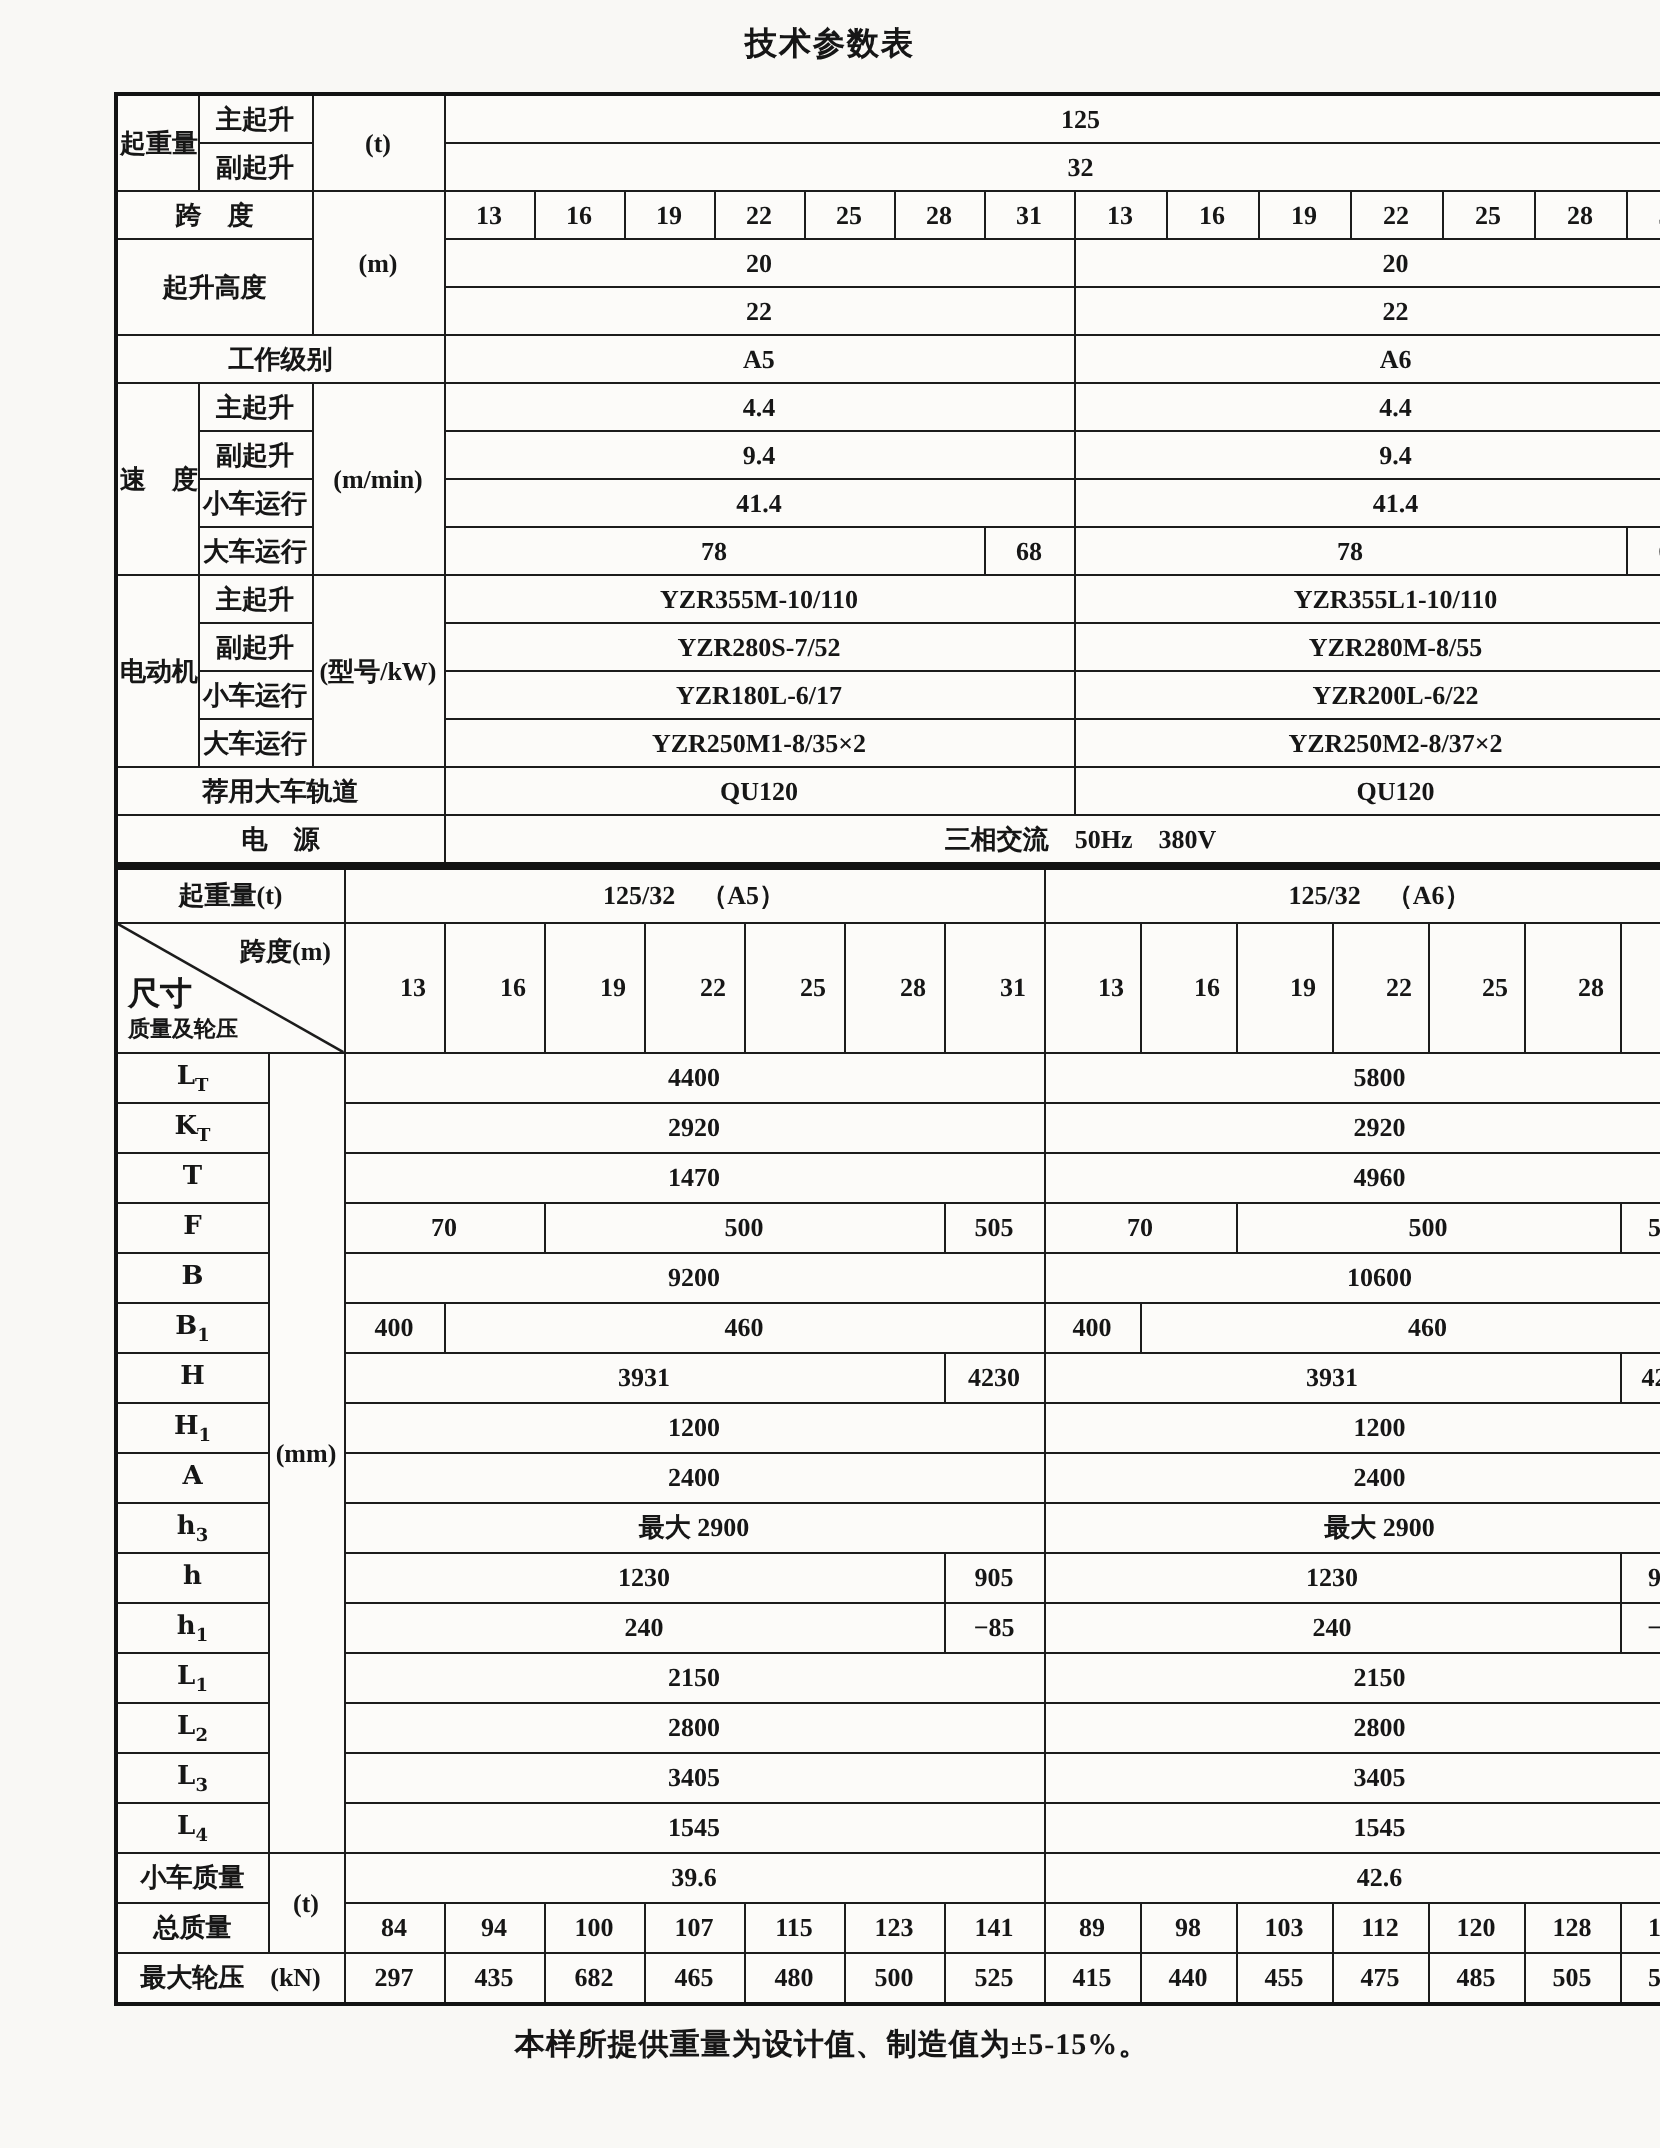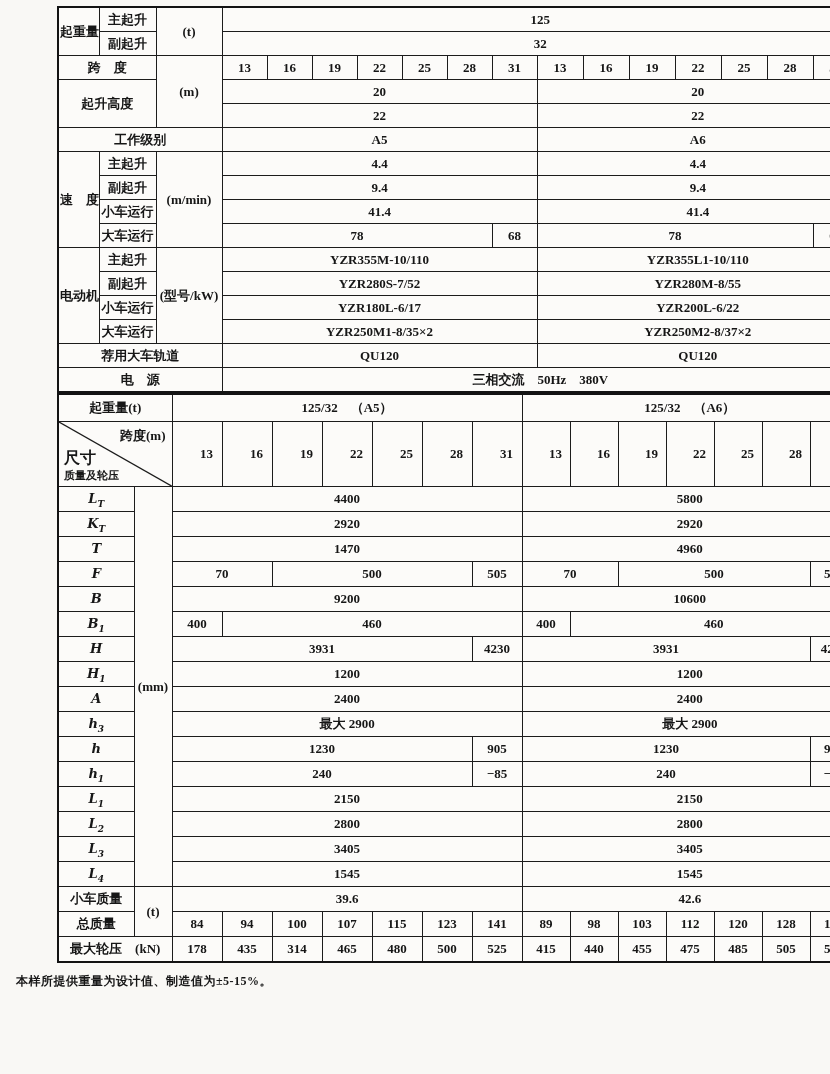--- a/index.html
+++ b/index.html
@@ -23,38 +23,39 @@
     border:1.5px solid #1c1c1c;
     text-align:center;vertical-align:middle;
     font-size:13px;font-weight:700;
     height:23px;padding:0 1px;
     overflow:hidden;white-space:nowrap;
     line-height:1.05;
   }
   #table2 td{height:24px;}
   #table2 tr:first-child td{height:26px;}
   #table2 tr:nth-child(2) td{height:64px;padding-left:20px;}
-  .var{font-style:italic;font-family:"DejaVu Serif",serif;}
+  .var{font-family:"DejaVu Serif",serif;}
   sub{font-size:9px;line-height:0;}
   
   td.diag{position:relative;padding:0;}
   .dline{position:absolute;left:0;top:0;width:100%;height:100%;display:block;}
   .dline line{stroke:#1c1c1c;stroke-width:1.6;}
   .d-tr{position:absolute;top:7px;right:6px;font-size:13px;}
   .d-ml{position:absolute;left:5px;top:28px;font-size:16px;}
   .d-bl{position:absolute;left:5px;bottom:4px;font-size:11px;}
   .footnote{
-    font-size:12px;font-weight:600;margin:10px 0 0 2px;letter-spacing:.5px;
+    font-size:15px;font-weight:600;margin:10px 0 0 2px;letter-spacing:.5px;text-align:center;
   }
 </style>
 </head>
 <body>
 
 <div class="sheet">
 
+  <div class="tbl-title">技术参数表</div>
 
   <table id="table1">
     <colgroup>
       <col style="width:41px">
         <col style="width:57px">
         <col style="width:66px">
       <col style="width:45px">
         <col style="width:45px">
         <col style="width:45px">
         <col style="width:45px">
@@ -331,23 +332,23 @@
           <td><span>89</span></td>
           <td><span>98</span></td>
           <td><span>103</span></td>
           <td><span>112</span></td>
           <td><span>120</span></td>
           <td><span>128</span></td>
           <td><span>146</span></td>
         </tr>
         <tr>
           <td colspan="2"><span>最大轮压　(kN)</span></td>
-          <td><span>178</span></td>
+          <td><span>297</span></td>
           <td><span>435</span></td>
-          <td><span>314</span></td>
+          <td><span>682</span></td>
           <td><span>465</span></td>
           <td><span>480</span></td>
           <td><span>500</span></td>
           <td><span>525</span></td>
           <td><span>415</span></td>
           <td><span>440</span></td>
           <td><span>455</span></td>
           <td><span>475</span></td>
           <td><span>485</span></td>
           <td><span>505</span></td>

